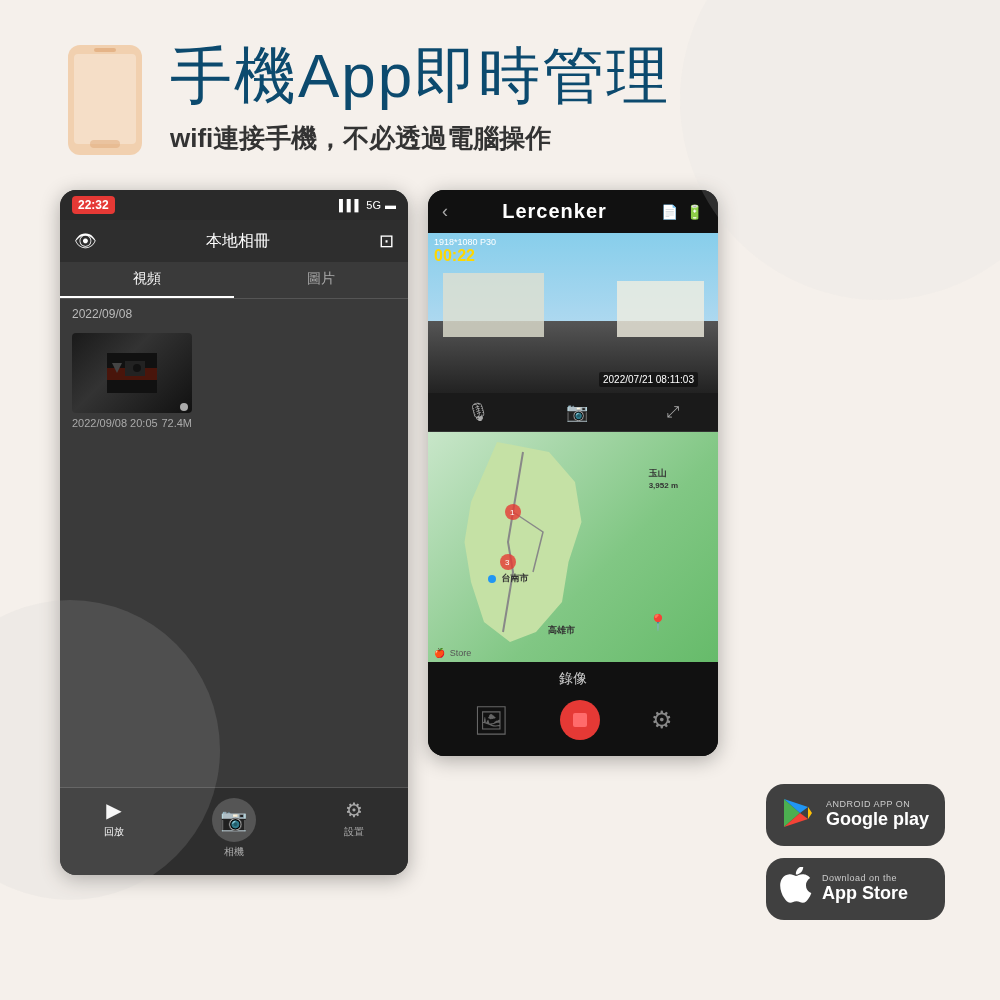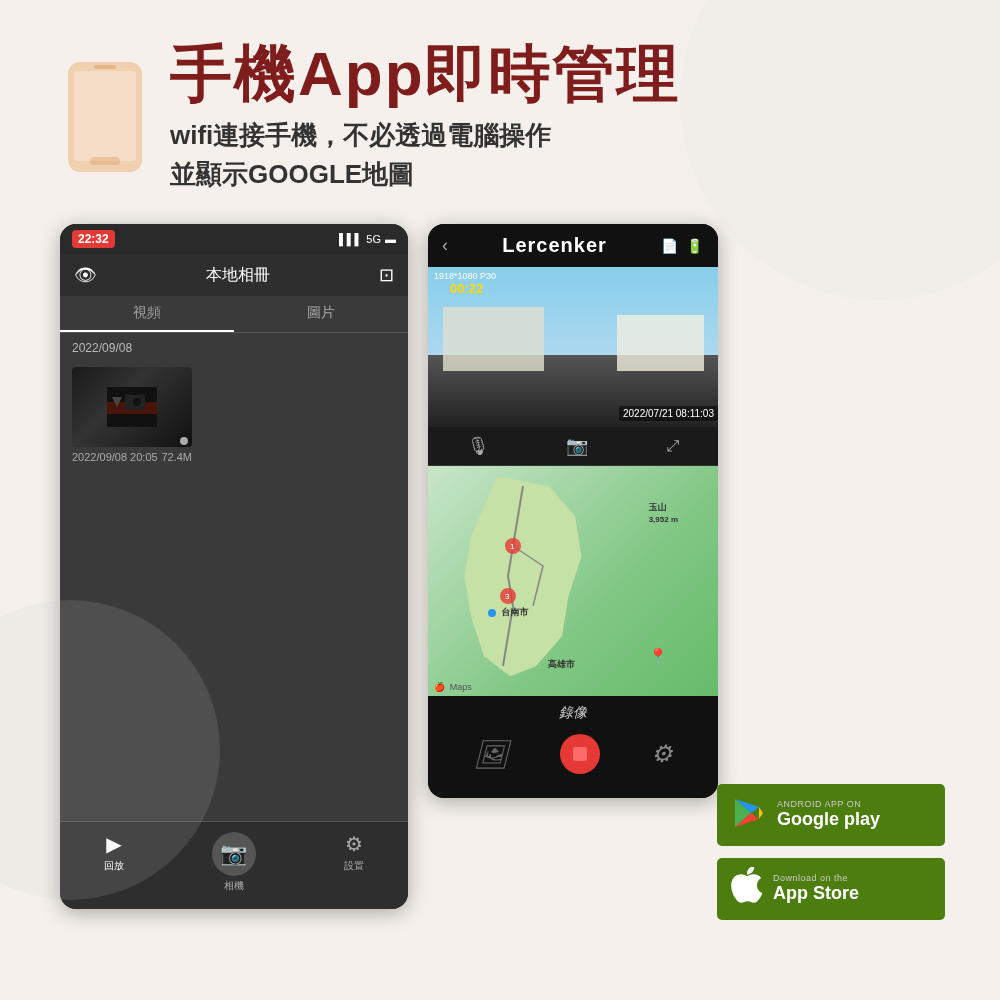--- a/index.html
+++ b/index.html
@@ -43,22 +43,22 @@
     }
     .phone-icon-svg {
       width: 100%;
       height: 100%;
     }
     .header-text {
       flex: 1;
     }
     .main-title {
       font-size: 62px;
-      font-weight: 700;
-      color: #7f1d1d;
+      font-weight: 400;
+      color: #0c4a6e;
       line-height: 1.1;
       letter-spacing: 2px;
     }
     .sub-title {
       font-size: 26px;
       font-weight: 700;
       color: #333;
       margin-top: 8px;
       line-height: 1.5;
       text-align: left;
@@ -125,21 +125,21 @@
       border-bottom: 1px solid #555;
     }
     .tab-item {
       flex: 1;
       text-align: center;
       padding: 8px 0;
       font-size: 14px;
       color: #aaa;
     }
     .tab-item.active {
-      color: #a3a3a3;
+      color: #ffffff;
       border-bottom: 2px solid white;
     }
     .date-label {
       padding: 8px 12px;
       font-size: 12px;
       color: #bbb;
     }
     .video-thumbnail-area {
       padding: 4px 12px 8px 12px;
     }
@@ -251,28 +251,27 @@
     }
     .cam-overlay-info {
       position: absolute;
       top: 4px;
       left: 6px;
       color: white;
       font-size: 10px;
     }
     .cam-time {
       color: #ffd700;
-      font-size: 13px;
+      font-size: 16px;
       font-weight: bold;
-      margin-left: 16px;
     }
     .cam-date-overlay {
       position: absolute;
       bottom: 6px;
-      right: 0;
+      right: 20px;
       color: white;
       font-size: 10px;
       background: rgba(0,0,0,0.5);
       padding: 2px 4px;
       border-radius: 2px;
     }
     .right-control-bar {
       background: #1a1a1a;
       display: flex;
       justify-content: space-around;
@@ -323,22 +322,21 @@
       position: absolute;
       bottom: 4px;
       left: 6px;
       font-size: 9px;
       color: #555;
     }
 
     
     .right-bottom-section {
       background: #111;
-      padding: 8px 0 12px 0;
-      font-style: italic;
+      padding: 8px 0 4px 0;
     }
     .recording-label {
       text-align: center;
       color: #ccc;
       font-size: 14px;
       margin-bottom: 8px;
     }
     .recording-controls {
       display: flex;
       justify-content: space-around;
@@ -372,24 +370,24 @@
     
     .store-badges {
       position: absolute;
       right: 55px;
       bottom: 80px;
       display: flex;
       flex-direction: column;
       gap: 12px;
     }
     .badge {
-      width: 228px;
+      width: 179px;
       height: 62px;
-      background: #4d7c0f;
-      border-radius: 5px;
+      background: #404040;
+      border-radius: 18px;
       display: flex;
       align-items: center;
       gap: 10px;
       padding: 8px 14px;
       color: white;
     }
     .badge-text-area {
       display: flex;
       flex-direction: column;
     }
@@ -423,21 +421,20 @@
       <rect x="14" y="14" width="62" height="90" rx="4" ry="4" fill="#fff" opacity="0.3"></rect>
       <rect x="34" y="8" width="22" height="4" rx="2" fill="#e0a878" opacity="0.7"></rect>
       <rect x="30" y="100" width="30" height="8" rx="4" fill="#e0a878" opacity="0.5"></rect>
     </svg>
   </div>
 
   <div class="header-text">
     <div class="main-title">手機App即時管理</div>
     <div class="sub-title">
       <span>wifi連接手機，不必透過電腦操作</span><br>
-      <span>並顯示GOOGLE地圖</span>
     </div>
   </div>
 </div>
 
 <div class="screenshots-area">
 
   <div class="phone-screen-left">
 
     <div class="phone-status-bar">
       <span class="status-time">22:32</span>
@@ -560,21 +557,21 @@
         <div class="map-label" style="bottom:25px;left:120px;">
           <span>高雄市</span>
         </div>
 
         <div style="position:absolute;bottom:30px;right:50px;">
           <span style="font-size:16px;color:#1565C0;">📍</span>
         </div>
 
         <div class="maps-watermark">
           <span style="color:#555;font-size:9px;">🍎</span>
-          <span style="font-size:9px;color:#555;margin-left:2px;">Maps</span>
+          <span style="font-size:9px;color:#555;margin-left:2px;">Store</span>
         </div>
       </div>
     </div>
 
     <div class="right-bottom-section">
       <div class="recording-label">錄像</div>
       <div class="recording-controls">
         <span class="rec-icon">🖼</span>
         <div class="rec-stop-btn">
           <div class="rec-stop-inner"></div>

